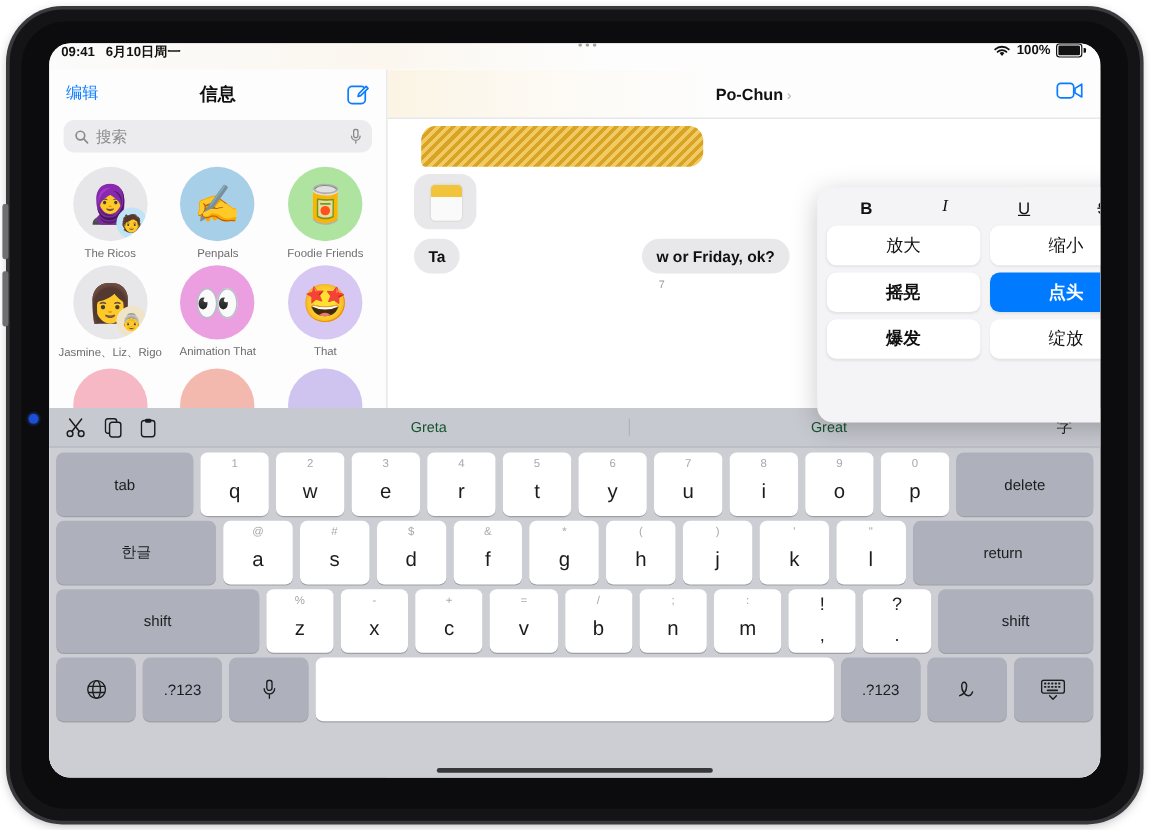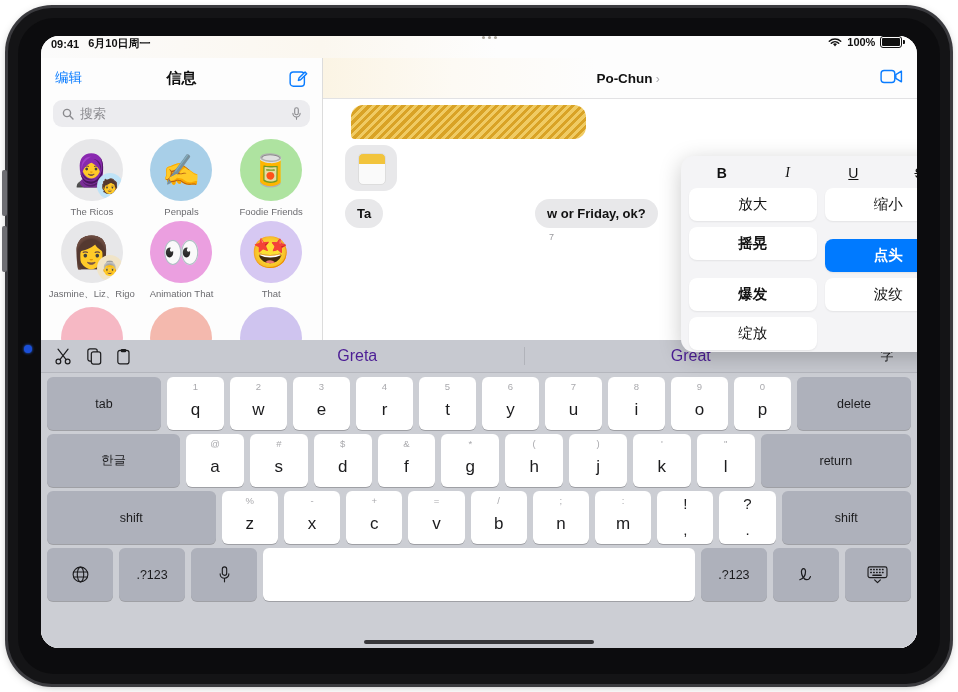--- a/index.html
+++ b/index.html
@@ -78,42 +78,42 @@
     border-radius:13px;box-shadow:0 5px 22px rgba(0,0,0,.21);padding:4px 8px 8px;box-sizing:border-box;z-index:40;}
   .fmt-row{display:flex;height:26px;align-items:center;}
   .fmt{flex:1;text-align:center;font-size:14px;color:#111;}
   .fmt.b{font-weight:bold;}
   .fmt.i{font-style:italic;font-family:"Liberation Serif",serif;}
   .fmt.u{text-decoration:underline;}
   .fmt.s{text-decoration:line-through;}
   .eff-grid{display:grid;grid-template-columns:1fr 1fr;gap:6px 8px;margin-top:2px;}
   .eff{height:33px;border-radius:8px;background:#fff;display:flex;align-items:center;
     justify-content:center;font-size:14.5px;color:#111;box-shadow:0 1px 2px rgba(0,0,0,.07);}
-  .eff.sel{background:#0a7cff;color:#fff;font-weight:bold;margin-top:12px;}
+  .eff.sel{background:#0a7cff;color:#fff;font-weight:bold;}
   .eff.bold{font-weight:bold;}
 
   
   .composer{position:absolute;left:0;bottom:0;width:594px;height:36px;display:flex;
     align-items:center;gap:9px;padding:0 14px;box-sizing:border-box;background:#fff;}
   .plus{width:23px;height:23px;border-radius:50%;background:#eaeaec;color:#7c7c80;
     display:flex;align-items:center;justify-content:center;font-size:17px;line-height:1;}
   .field{flex:1;height:25px;border:1px solid #d6d6d8;border-radius:13px;display:flex;
     align-items:center;padding:0 10px;font-size:12.5px;color:#111;position:relative;}
   .selw{background:#b4cbe8;position:relative;}
   .handle{position:absolute;width:8px;height:8px;border-radius:50%;background:#0a7cff;}
   .send{width:22px;height:22px;border-radius:50%;background:#0a7cff;color:#fff;
     display:flex;align-items:center;justify-content:center;font-size:13px;}
 
   
   .kb{position:absolute;left:0;bottom:0;width:876px;height:308px;background:#ccced4;}
   .predbar{height:32px;display:flex;align-items:center;background:#c7c9d0;
     border-bottom:.5px solid #b4b6bd;}
   .pb-icons{display:flex;gap:15px;padding-left:14px;width:150px;box-sizing:border-box;align-items:center;}
   .pred{flex:1;display:flex;}
-  .pred div{flex:1;text-align:center;font-size:16px;color:#4c1d95;border-left:.5px solid #b1b3ba;}
+  .pred div{flex:1;text-align:center;font-size:12px;color:#14532d;border-left:.5px solid #b1b3ba;}
   .pred div:first-child{border-left:none;}
   .pb-right{width:60px;text-align:center;font-size:13px;color:#1c1c1e;}
 
   .krow{display:flex;gap:6px;padding:4px 6px 0;box-sizing:border-box;}
   .key{height:53px;border-radius:6px;background:#fff;display:flex;align-items:center;
     justify-content:center;position:relative;box-shadow:0 1px 0 rgba(0,0,0,.22);
     font-size:17px;color:#1c1c1e;flex:1;}
   .key .sup{position:absolute;top:4px;left:0;right:0;text-align:center;font-size:9.5px;color:#a9a9ad;}
   .key .sub2{position:absolute;bottom:6px;left:0;right:0;text-align:center;font-size:15px;}
   .key .top2{position:absolute;top:4px;left:0;right:0;text-align:center;font-size:15px;}
@@ -254,21 +254,20 @@
             <div class="fmt i">I</div>
             <div class="fmt u">U</div>
             <div class="fmt s">S</div>
           </div>
         <div class="eff-grid" id="eff-grid">
             <div class="eff">放大</div>
             <div class="eff">缩小</div>
             <div class="eff bold">摇晃</div>
             <div class="eff sel" style="background: rgb(0, 122, 255);">点头</div>
             <div class="eff bold">爆发</div>
-            <div class="eff">波纹</div>
             <div class="eff">绽放</div>
           </div>
       </div>
 
       <div class="composer">
         <div class="plus">+</div>
         <div class="field">
           <span>That sounds like a </span>
             <span class="selw"><span>great</span><span class="handle" style="left:-4px;top:-10px;"></span><span class="handle" style="right:-4px;bottom:-10px;"></span></span>
             <span> idea!</span>

